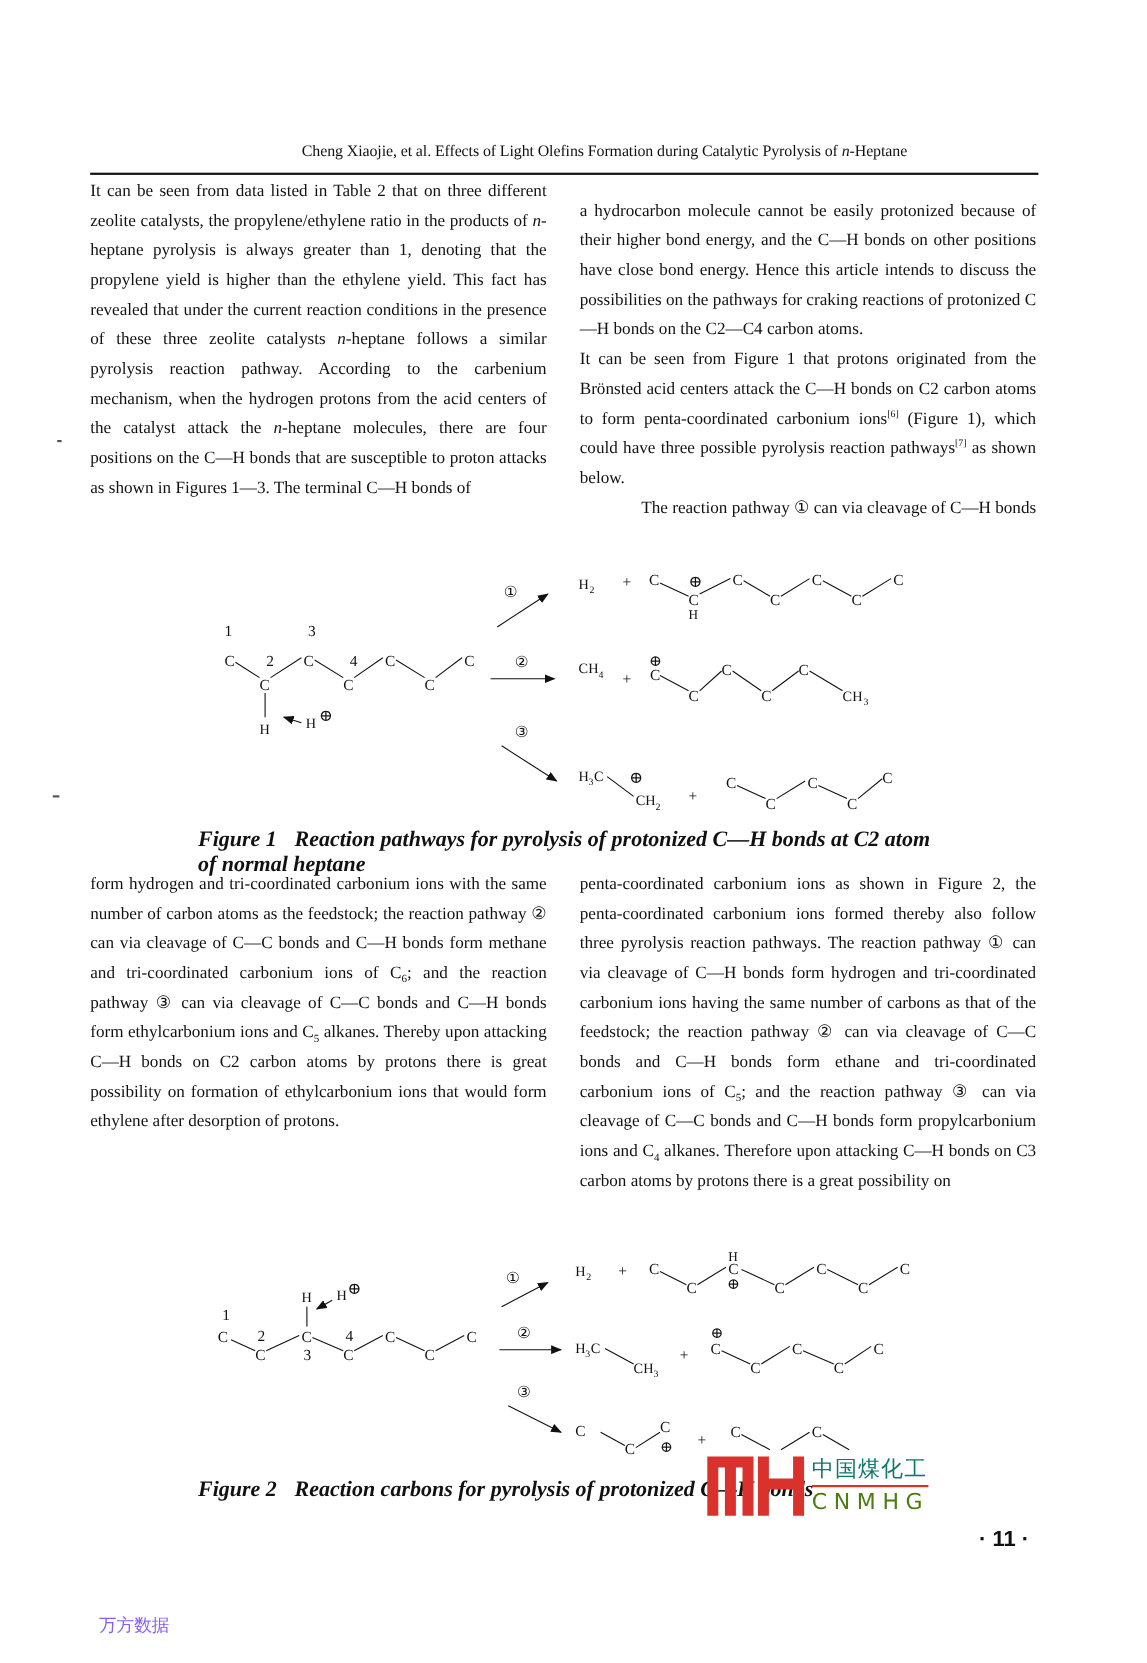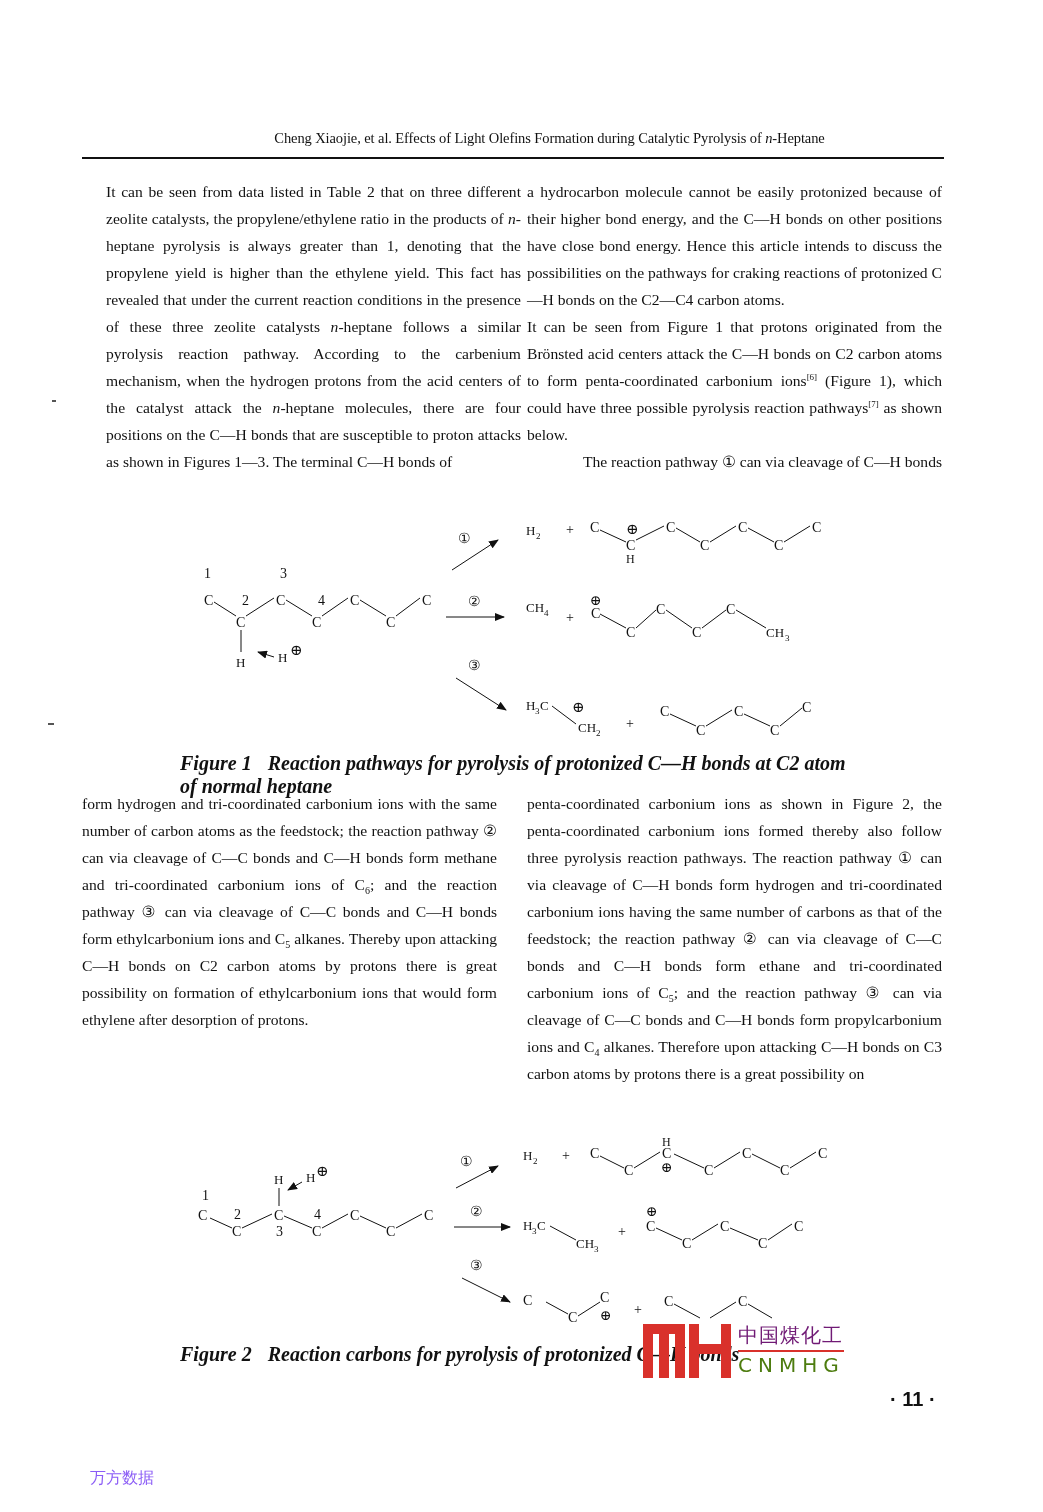--- a/index.html
+++ b/index.html
@@ -4,36 +4,36 @@
 <style>
   html, body { margin:0; padding:0; background:#fff; }
   body { width:1043px; height:1512px; position:relative; overflow:hidden;
          font-family:"Liberation Serif","DejaVu Serif",serif; color:#111; }
   .header { position:absolute; left:0; width:1043px; top:130px; text-align:center;
             font-size:14.5px; letter-spacing:-0.1px;padding-left:28px; }
   .header-rule { position:absolute; left:82px; width:862px; top:157px; height:2px; background:#111; }
   .col { position:absolute; width:415px; font-size:15.6px; line-height:27px;
          text-align:justify; }
   .col p { margin:0; }
-  .col-left-1 { left:82px; top:178px;margin-left:24px; }
+  .col-left-1 { left:82px; top:160px; }
   .col-right-1 { left:527px; top:178px; }
   .col-left-2 { left:82px; top:790px; }
   .col-right-2 { left:527px; top:790px; }
   sub { font-size:10px; line-height:0; }
   sup { font-size:9px; line-height:0; }
   .figure { position:absolute; left:180px; }
   .fig1 { top:510px; width:680px; height:240px; }
   .fig2 { top:1130px; width:680px; height:200px; }
   .caption { position:absolute; font-style:italic; font-weight:bold; font-size:20px; }
   .cap1 { left:180px; top:752px; width:680px; }
   .cap2 { left:180px; top:1343px; }
   .cap-label { margin-right:16px; }
   .logo { position:absolute; left:641px; top:1320px; width:210px; height:62px; }
   .logo-text-cn { position:absolute; left:97px; top:2px; font-family:"DejaVu Sans",sans-serif;
-                  font-size:20px; color:#701a75; letter-spacing:1px; }
+                  font-size:20px; color:#0f766e; letter-spacing:1px; }
   .logo-line { position:absolute; left:97px; top:30px; width:106px; height:2px; background:#d9312b; }
   .logo-text-en { position:absolute; left:97px; top:33px; font-family:"DejaVu Sans",sans-serif;
                   font-size:20px; color:#4d7c0f; letter-spacing:6px; }
   .page-num { position:absolute; left:890px; top:1388px; font-family:"Liberation Sans",sans-serif;
               font-weight:bold; font-size:20px; }
   .watermark { position:absolute; left:90px; top:1468px; font-family:"DejaVu Sans",sans-serif;
                font-size:16px; color:#8b5cf6; }
   .margin-mark { position:absolute; width:4px; height:2px; background:#555; }
   svg text { font-family:"Liberation Serif","DejaVu Serif",serif; fill:#111; }
 </style>

